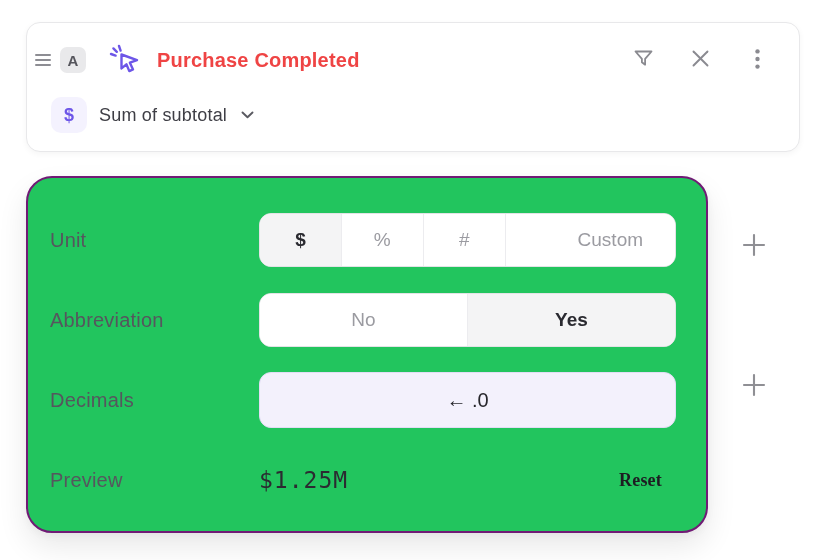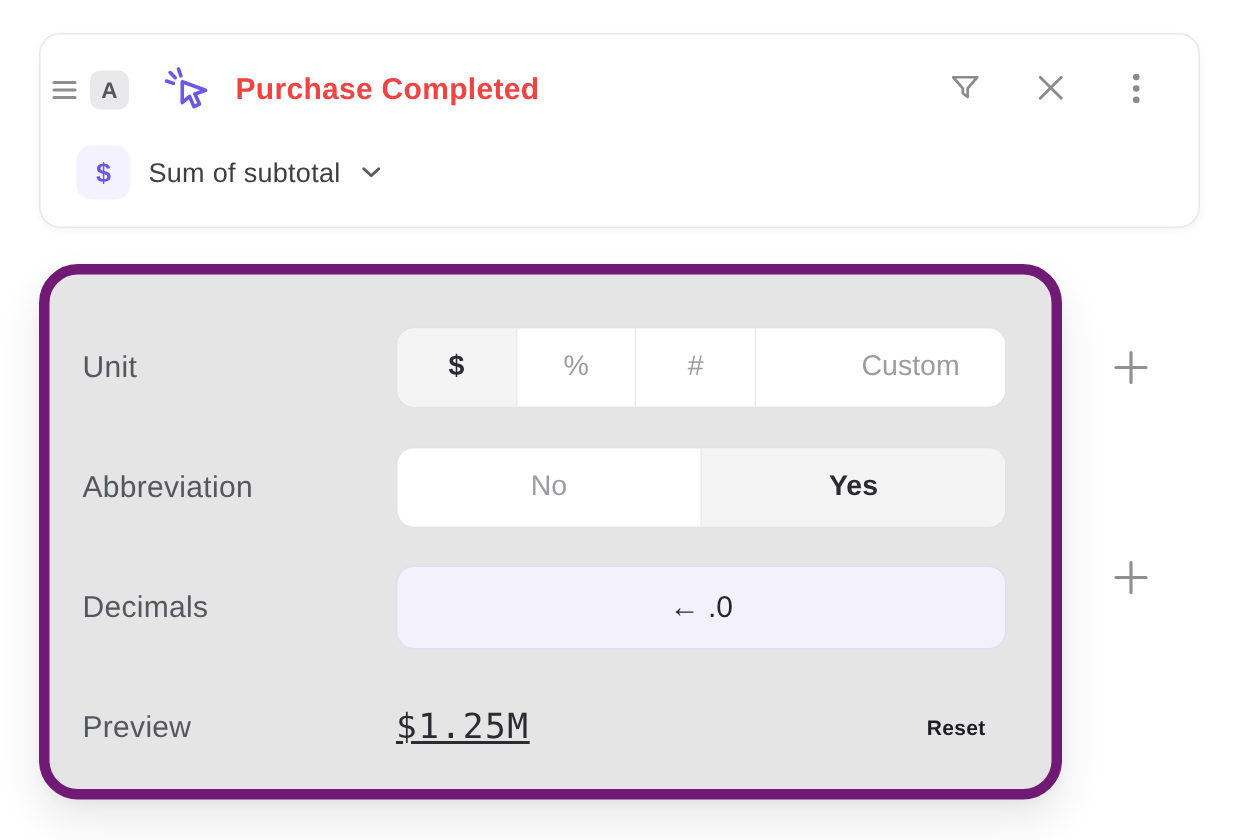--- a/index.html
+++ b/index.html
@@ -29,44 +29,44 @@
   .card-row2{display:flex;align-items:center;margin-top:17px;margin-left:24px;gap:12px;
     width:fit-content;cursor:pointer;}
   .badge-dollar{width:36px;height:36px;border-radius:10px;background:#f4f2fe;color:#6d56e8;
     font-size:18px;font-weight:700;display:flex;align-items:center;justify-content:center;}
   .metric-label{font-size:18px;color:#3e3e45;letter-spacing:.2px;}
   .chev{margin-left:2px;display:flex;align-items:center;}
 
   
   .format-panel{
     position:absolute;left:26px;top:176px;width:682px;height:357px;box-sizing:border-box;
-    background:#e5e5e5;border:7px solid #701a75;border-radius:26px;
+    background:#22c55e;border:2px solid #701a75;border-radius:26px;
     box-shadow:0 14px 30px rgba(0,0,0,.09),0 3px 8px rgba(0,0,0,.04);
     padding:22px 30px 0 22px;
   }
   .row{display:flex;align-items:center;height:80px;}
   .row-label{width:209px;flex-shrink:0;font-size:20px;color:#56565e;letter-spacing:.2px;}
 
   .segmented{flex:1;display:flex;height:54px;box-sizing:border-box;background:#fff;
     border:1px solid #e3e3e6;border-radius:12px;overflow:hidden;}
   .seg{flex:1;display:flex;align-items:center;justify-content:center;background:#fff;
     border:none;border-left:1px solid #ececef;font-family:inherit;font-size:19px;
     color:#9b9ba1;cursor:pointer;padding:0;}
   .seg:first-child{border-left:none;}
   .seg.selected{background:#f4f4f5;color:#2a2a30;font-weight:700;}
   .seg-wide{flex:1.6;padding-left:40px;}
 
   .decimals-controls{flex:1;display:flex;gap:11px;height:56px;}
   .dec-btn{flex:1;border-radius:12px;background:#fff;border:1px solid #dfdfe4;
     font-family:inherit;font-size:20px;color:#26262b;cursor:pointer;}
   .dec-btn.selected{background:#f3f1fc;border-color:#e2ddf5;}
 
-  .preview-value{font-family:"DejaVu Sans Mono",monospace;font-size:23px;color:#2b2b31;letter-spacing:1px;text-decoration:underline;}
-  .reset-btn{margin-left:auto;margin-right:8px;background:none;border:none;font-family:Liberation Sans, sans-serif;
-    font-size:14px;font-weight:700;color:#1d1d22;cursor:pointer;letter-spacing:.2px;}
+  .preview-value{font-family:"DejaVu Sans Mono",monospace;font-size:23px;color:#2b2b31;letter-spacing:1px;}
+  .reset-btn{margin-left:auto;margin-right:8px;background:none;border:none;font-family:Liberation Serif, serif;
+    font-size:18px;font-weight:700;color:#1d1d22;cursor:pointer;letter-spacing:.2px;}
 
   .plus-btn{position:absolute;width:28px;height:28px;background:none;border:none;padding:0;
     display:flex;align-items:center;justify-content:center;cursor:pointer;}
   .plus-1{left:740px;top:232px;}
   .plus-2{left:740px;top:372px;}
 </style>
 </head>
 <body>
 
 <div class="stage">

